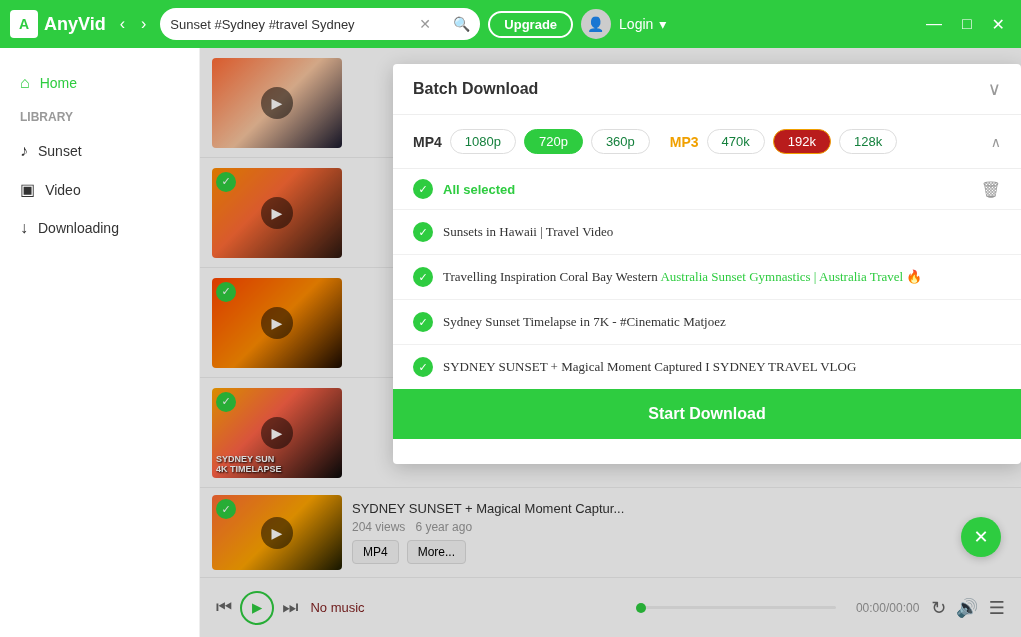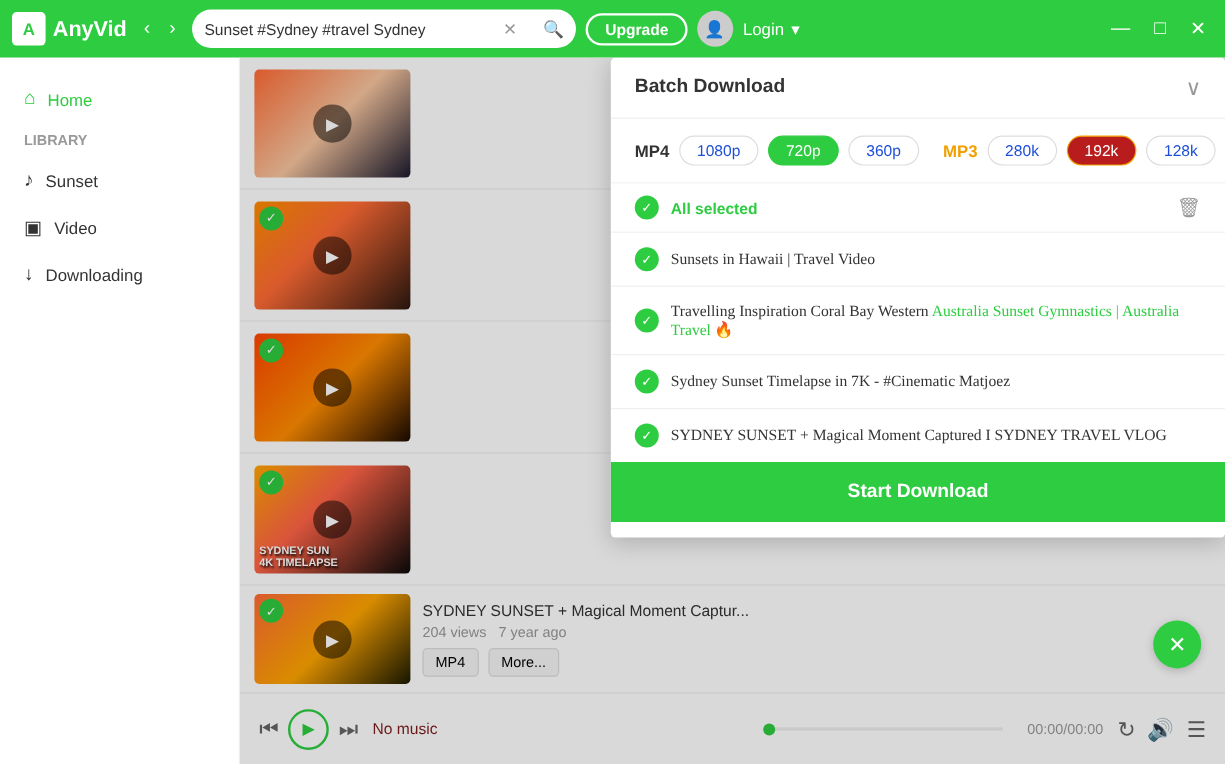--- a/index.html
+++ b/index.html
@@ -191,26 +191,26 @@
       position: absolute;
       top: 0; left: 0; right: 0; bottom: 0;
       background: rgba(0,0,0,0.15);
       display: flex;
       justify-content: flex-end;
       align-items: flex-start;
       z-index: 100;
     }
     .modal {
       background: white;
-      width: 512px;
+      width: 628px;
       min-height: 400px;
       box-shadow: 0 4px 20px rgba(0,0,0,0.2);
       border-radius: 4px;
       overflow: hidden;
-      margin-top: 0;
+      margin-top: 16px;
     }
     .modal-header {
       display: flex; align-items: center; justify-content: space-between;
       padding: 14px 20px;
       border-bottom: 1px solid #eee;
     }
     .modal-title { font-size: 16px; font-weight: 600; color: #333; }
     .modal-collapse { color: #999; font-size: 18px; cursor: pointer; }
 
     
@@ -228,21 +228,21 @@
       font-size: 14px; font-weight: 600; color: #333;
     }
     .format-label.mp3 { color: #f0a000; }
     .quality-btn {
       border: 1px solid #ddd;
       border-radius: 20px;
       padding: 4px 14px;
       font-size: 13px;
       background: white;
       cursor: pointer;
-      color: #1d4ed8;
+      color: #15803d;
     }
     .quality-btn.active {
       background: #2ecc40;
       color: white;
       border-color: #2ecc40;
     }
     .collapse-arrow {
       margin-left: auto; cursor: pointer; color: #999; font-size: 14px;
     }
 
@@ -425,21 +425,21 @@
       </div>
 
       <div class="video-item" style="height:90px;">
         <div class="video-thumb thumb-bg-vlog" style="height:75px;">
           <div class="check-overlay">✓</div>
           <div class="play-btn-overlay">▶</div>
         </div>
         <div class="video-info">
           <div class="video-title">SYDNEY SUNSET + Magical Moment Captur...</div>
           <div class="video-meta">
-            <span>204 views</span> &nbsp; <span>7 year ago</span>
+            <span>204 views</span> &nbsp; <span>6 year ago</span>
           </div>
           <div class="video-actions">
             <button class="vid-btn">MP4</button>
             <button class="vid-btn">More...</button>
           </div>
         </div>
       </div>
     </div>
 
     <div class="modal-overlay">
@@ -453,21 +453,21 @@
         <div class="format-section">
           <div class="format-row">
             <div class="format-group">
               <span class="format-label">MP4</span>
               <button class="quality-btn">1080p</button>
               <button class="quality-btn active">720p</button>
               <button class="quality-btn">360p</button>
             </div>
             <div class="format-group">
               <span class="format-label mp3">MP3</span>
-              <button class="quality-btn">280k</button>
+              <button class="quality-btn">470k</button>
               <button class="quality-btn active" style="background:#b91c1c;border-color:#f0a000;color:white;">192k</button>
               <button class="quality-btn">128k</button>
             </div>
             <span class="collapse-arrow">∧</span>
           </div>
         </div>
 
         <div class="all-selected-row">
           <div class="item-check">✓</div>
           <span class="all-selected-text">All selected</span>

